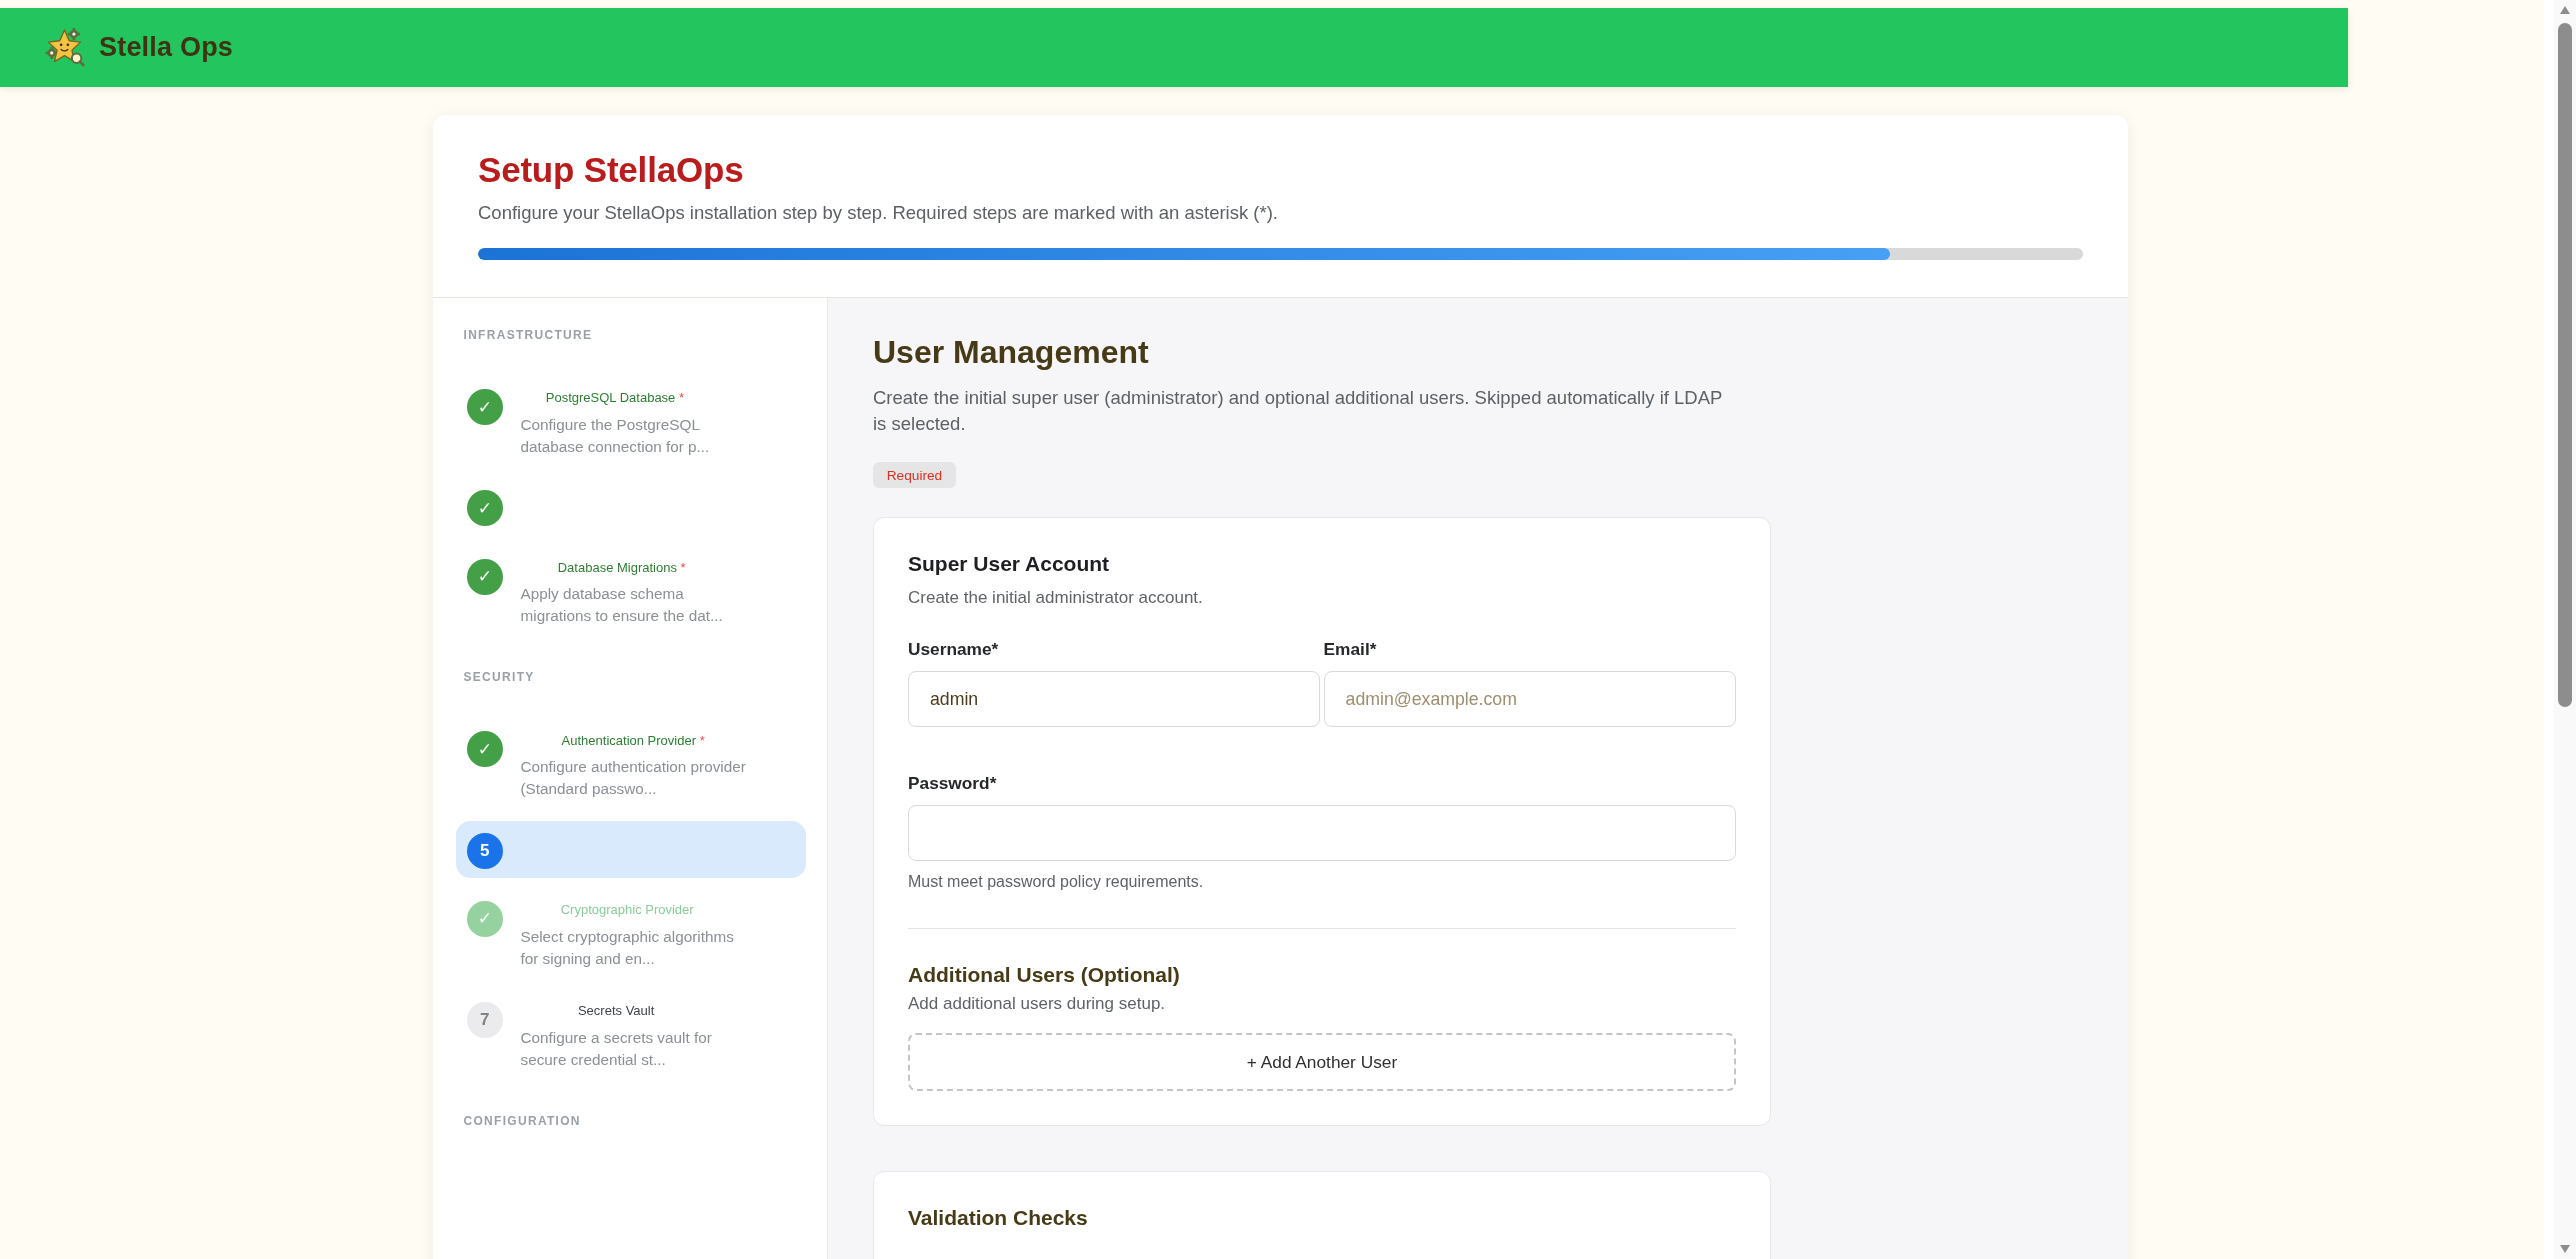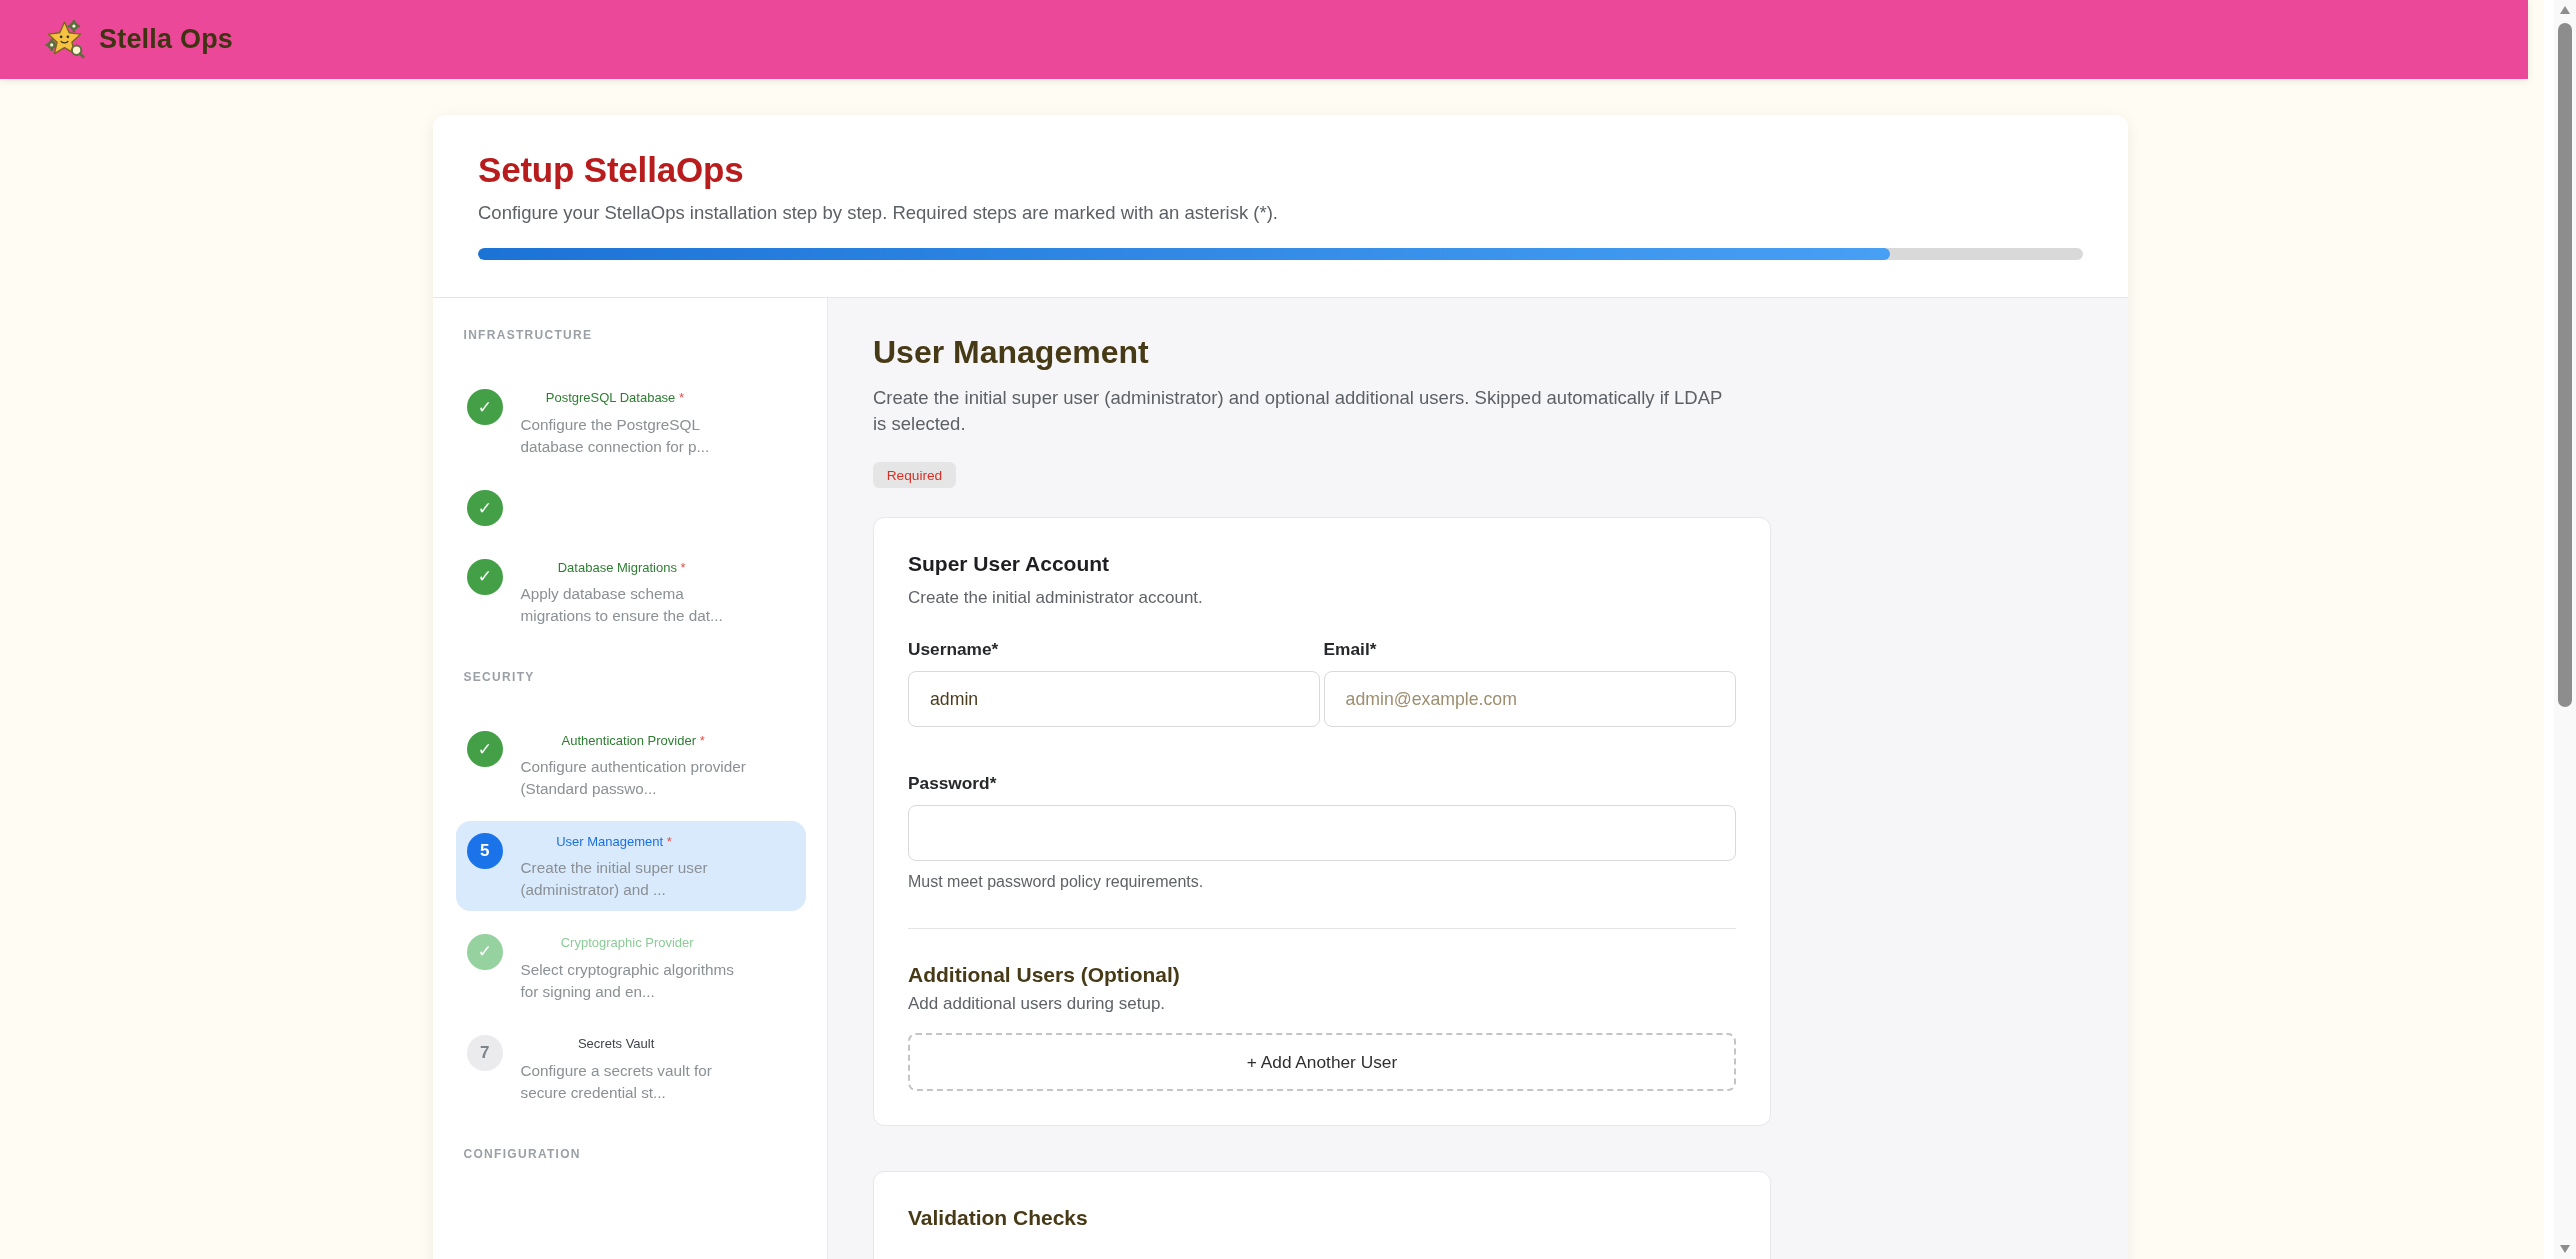--- a/index.html
+++ b/index.html
@@ -6,22 +6,22 @@
   html,body { width:2576px; height:1259px; overflow:hidden; }
   body {
     font-family:"Liberation Sans","DejaVu Sans",sans-serif;
     background:#fffcf3;
     position:relative;
     color:#202124;
   }
 
   
   .app-header {
-    position:absolute; left:0; top:0; width:2528px; height:79px;
-    background:#ec4899;
+    position:absolute; left:0; top:8px; width:2348px; height:79px;
+    background:#22c55e;
     box-shadow:0 2.4px 7.2px rgba(0,0,0,.09);
     display:flex; align-items:center; padding:0 43px; z-index:5;
   }
   .brand { display:flex; align-items:center; gap:13px; }
   .brand-name { font-size:27px; font-weight:700; color:#3e3412; letter-spacing:0.2px; }
 
   
   .wizard-card {
     position:absolute; left:433px; top:115px; width:1695px; height:1207px;
     background:#fff; border-radius:13px 13px 0 0;
@@ -216,25 +216,20 @@
         <span class="step-badge">✓</span>
         <span class="step-text">
           <span class="step-title"><span>Authentication Provider</span><span class="star"> *</span></span>
           <span class="step-desc">Configure authentication provider
 (Standard passwo...</span>
         </span>
       </div>
 
       <div class="step-item active">
         <span class="step-badge">5</span>
-        <span class="step-text">
-          <span class="step-title"><span>User Management</span><span class="star"> *</span></span>
-          <span class="step-desc">Create the initial super user
-(administrator) and ...</span>
-        </span>
       </div>
 
       <div class="step-item muted">
         <span class="step-badge">✓</span>
         <span class="step-text">
           <span class="step-title"><span>Cryptographic Provider</span><span class="star"></span></span>
           <span class="step-desc">Select cryptographic algorithms
 for signing and en...</span>
         </span>
       </div>

